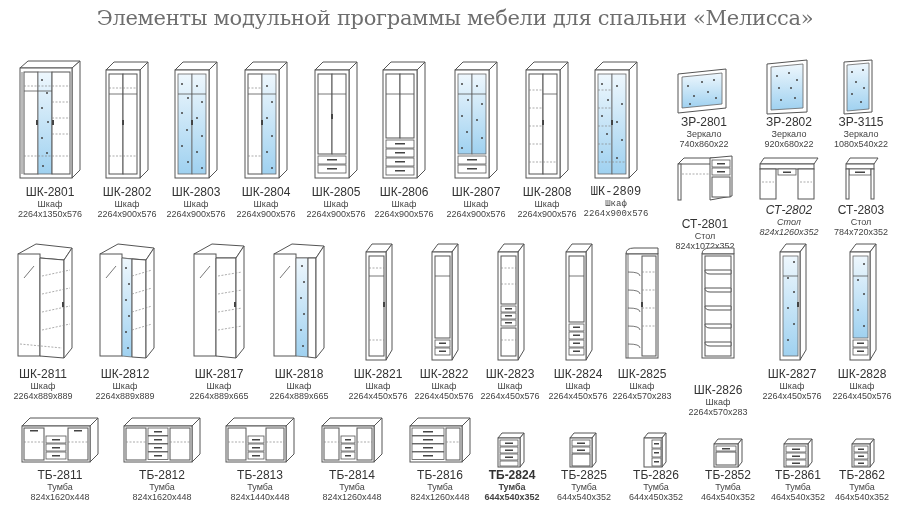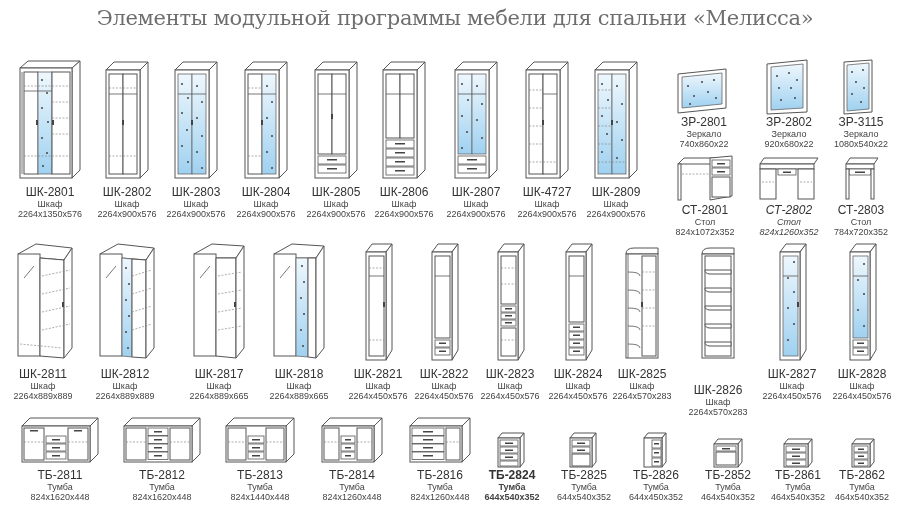--- a/index.html
+++ b/index.html
@@ -229,27 +229,27 @@
     <rect class="o" x="21" y="16" width="14" height="100"></rect>
     <line class="d" x1="7" y1="32" x2="21" y2="32"></line>
       <line class="d" x1="7" y1="50" x2="21" y2="50"></line>
       <line class="d" x1="7" y1="68" x2="21" y2="68"></line>
       <line class="d" x1="7" y1="86" x2="21" y2="86"></line>
       <line class="d" x1="7" y1="104" x2="35" y2="104"></line>
     <line class="l" x1="21" y1="36" x2="35" y2="36"></line>
     <rect class="h" x="20" y="62" width="2" height="5"></rect>
   </svg>
   <div class="cap" style="top:128px;">
-    <div class="code">ШК-4727</div>
+    <div class="code">ШК-2808</div>
     <div class="type">Шкаф</div>
     <div class="dims">2264x900x576</div>
   </div>
 </div>
 
-<div class="item" style="left:591px;top:58px;width:50px;height:160px;">
+<div class="item" style="left:591px;top:58px;width:50px;height:160px;font-family:Liberation Mono, monospace;">
   <svg width="50" height="126" viewBox="0 0 50 126">
     <polygon class="o" points="4,12 12,4 46,4 38,12"></polygon>
     <polygon class="o" points="38,12 46,4 46,112 38,120"></polygon>
     <rect class="o" x="4" y="12" width="34" height="108"></rect>
     <rect class="g" x="7" y="16" width="14" height="100"></rect>
     <rect class="g" x="21" y="16" width="14" height="100"></rect>
     <line class="d" x1="7" y1="32" x2="21" y2="32"></line>
       <line class="d" x1="7" y1="50" x2="21" y2="50"></line>
       <line class="d" x1="7" y1="68" x2="21" y2="68"></line>
       <line class="d" x1="7" y1="86" x2="21" y2="86"></line>
@@ -342,21 +342,21 @@
     <polygon class="o" points="4,12 36,12 42,6 10,6"></polygon>
     <rect class="o" x="4" y="12" width="3" height="36"></rect>
     <polygon class="o" points="36,6 58,4 58,44 36,48"></polygon>
     <rect class="dr" x="38" y="8" width="18" height="7"></rect>
       <rect class="dr" x="38" y="16" width="18" height="7"></rect>
     <rect class="h" x="43" y="11" width="8" height="1.5"></rect>
       <rect class="h" x="43" y="19" width="8" height="1.5"></rect>
     <rect class="o" x="38" y="25" width="18" height="20"></rect>
     <line class="d" x1="8" y1="22" x2="36" y2="22"></line>
   </svg>
-  <div class="cap" style="top:52px;">
+  <div class="cap" style="top:66px;">
     <div class="code">СТ-2801</div>
     <div class="type">Стол</div>
     <div class="dims">824x1072x352</div>
   </div>
 </div>
 
 <div class="item" style="left:756px;top:152px;width:66px;height:86px;">
   <svg width="66" height="50" viewBox="0 0 66 50">
     <polygon class="o" points="4,12 58,12 62,6 8,6"></polygon>
     <rect class="o" x="4" y="12" width="54" height="5"></rect>

